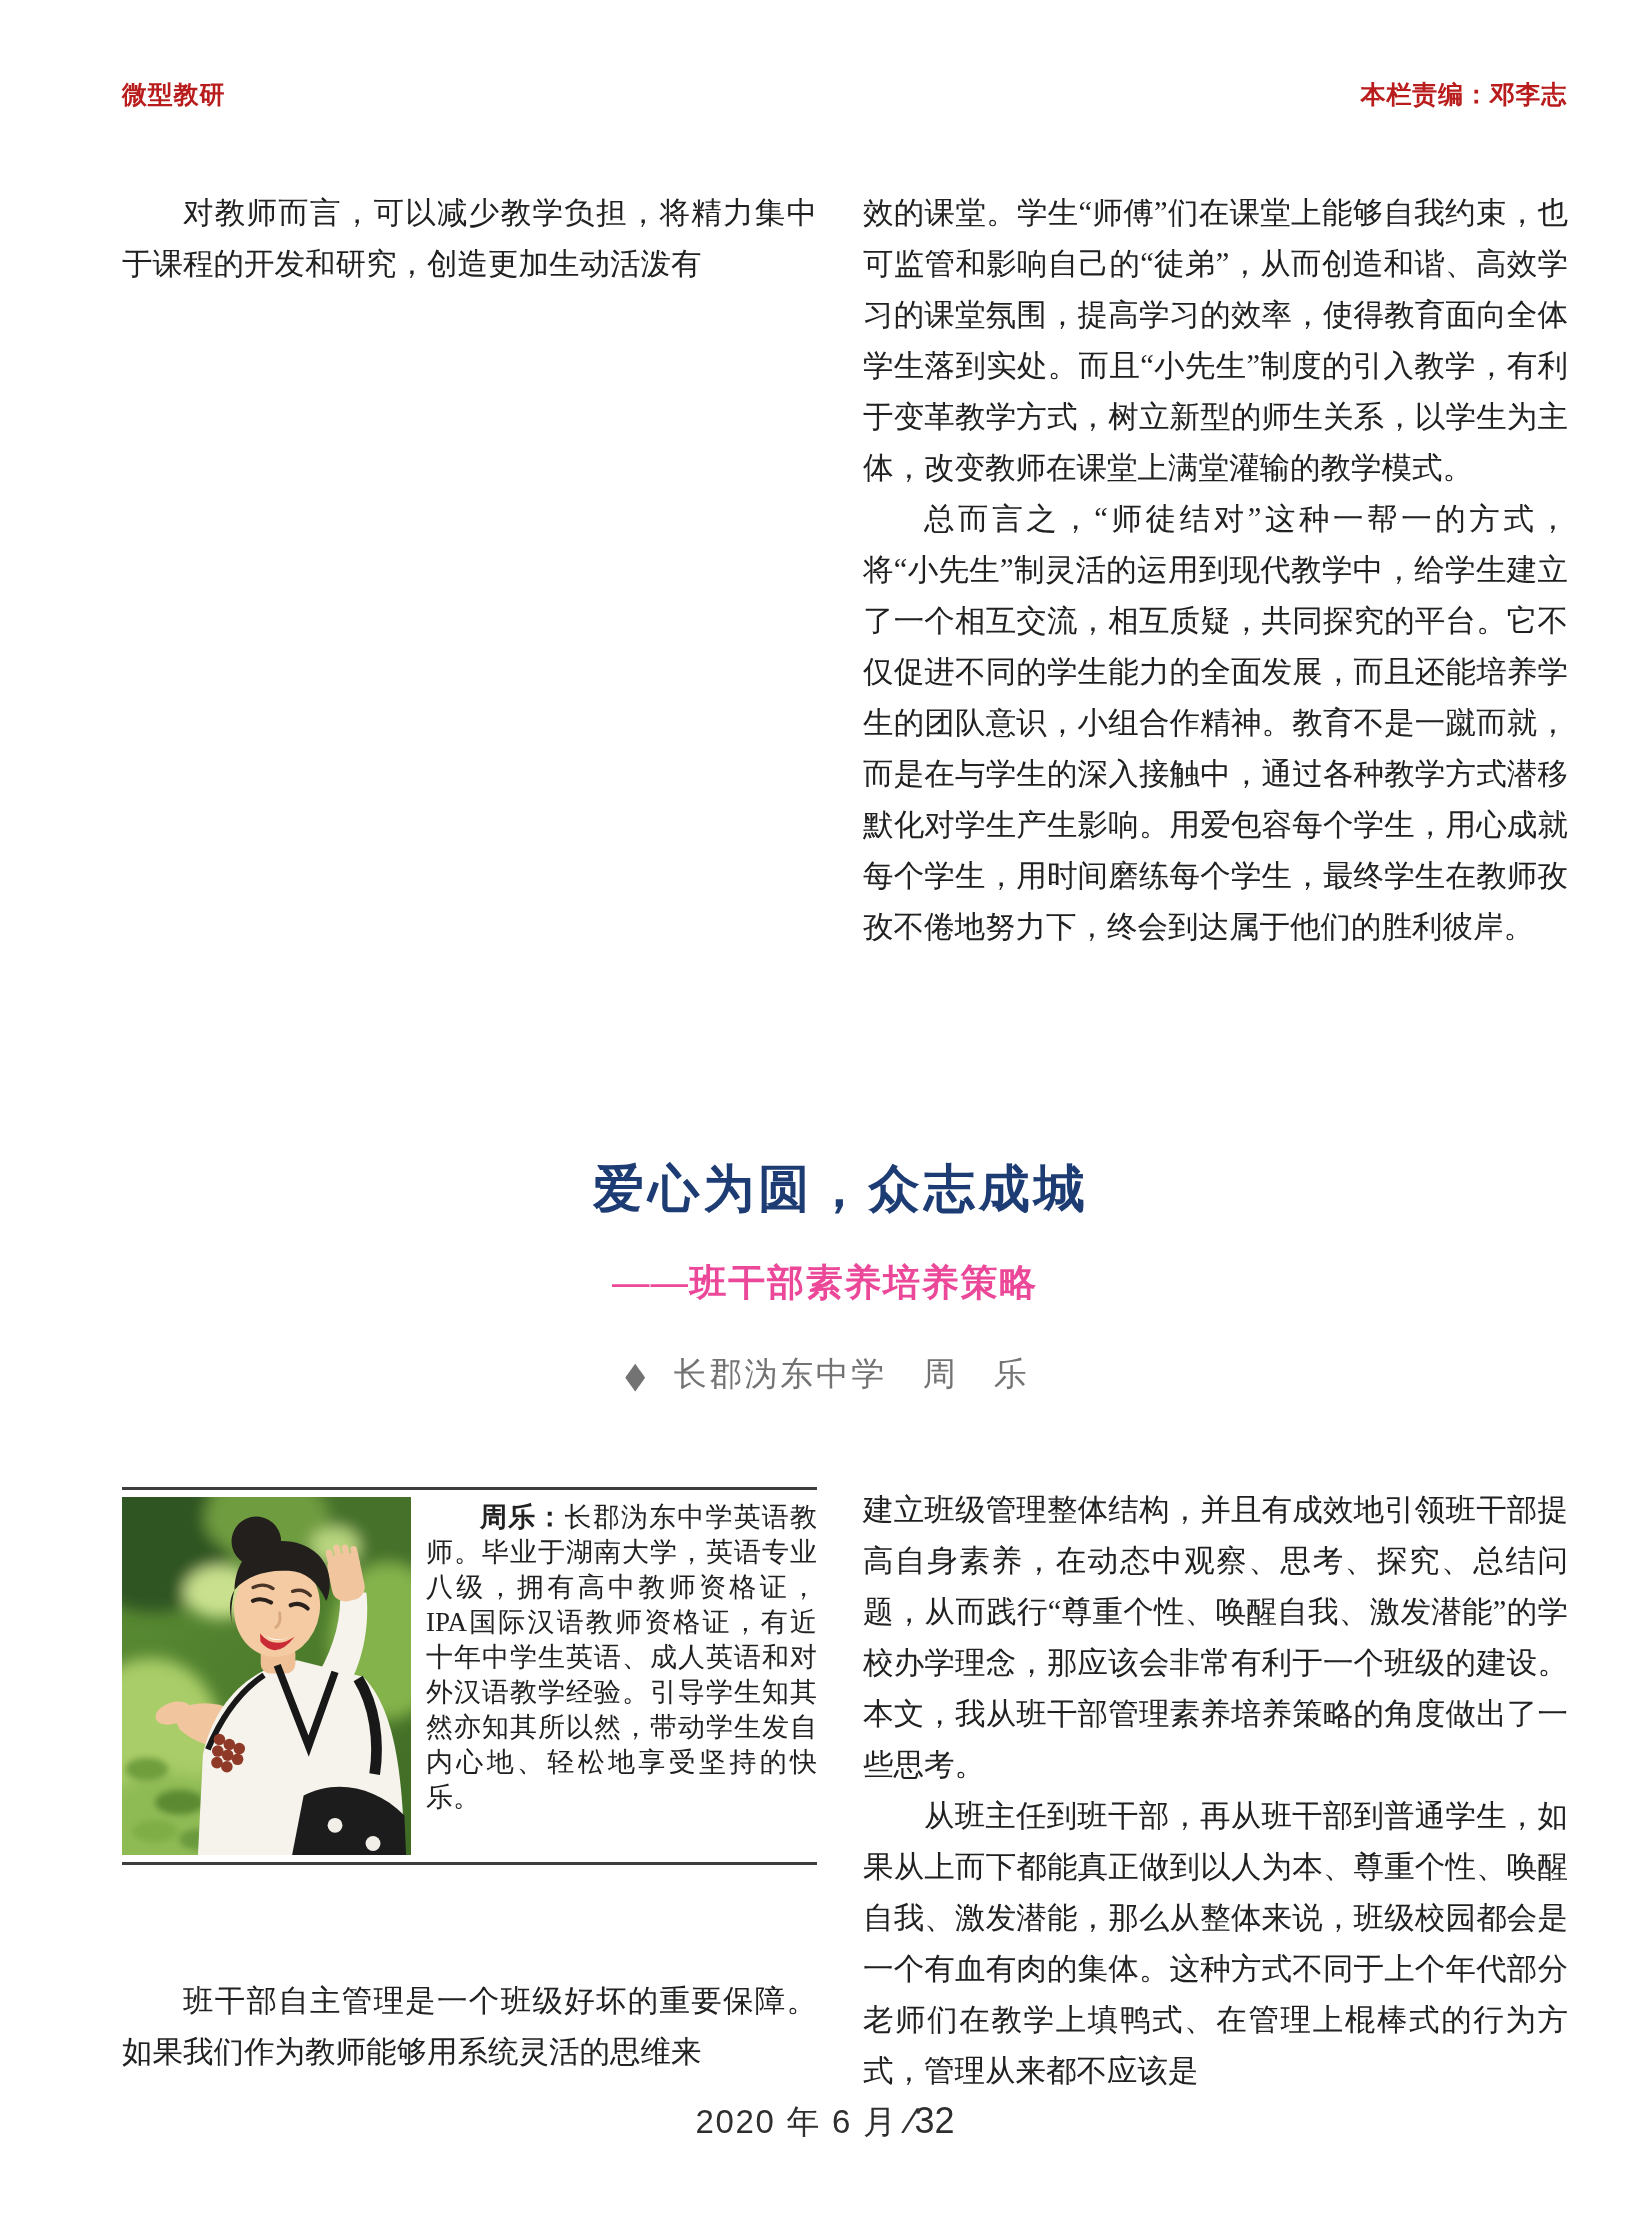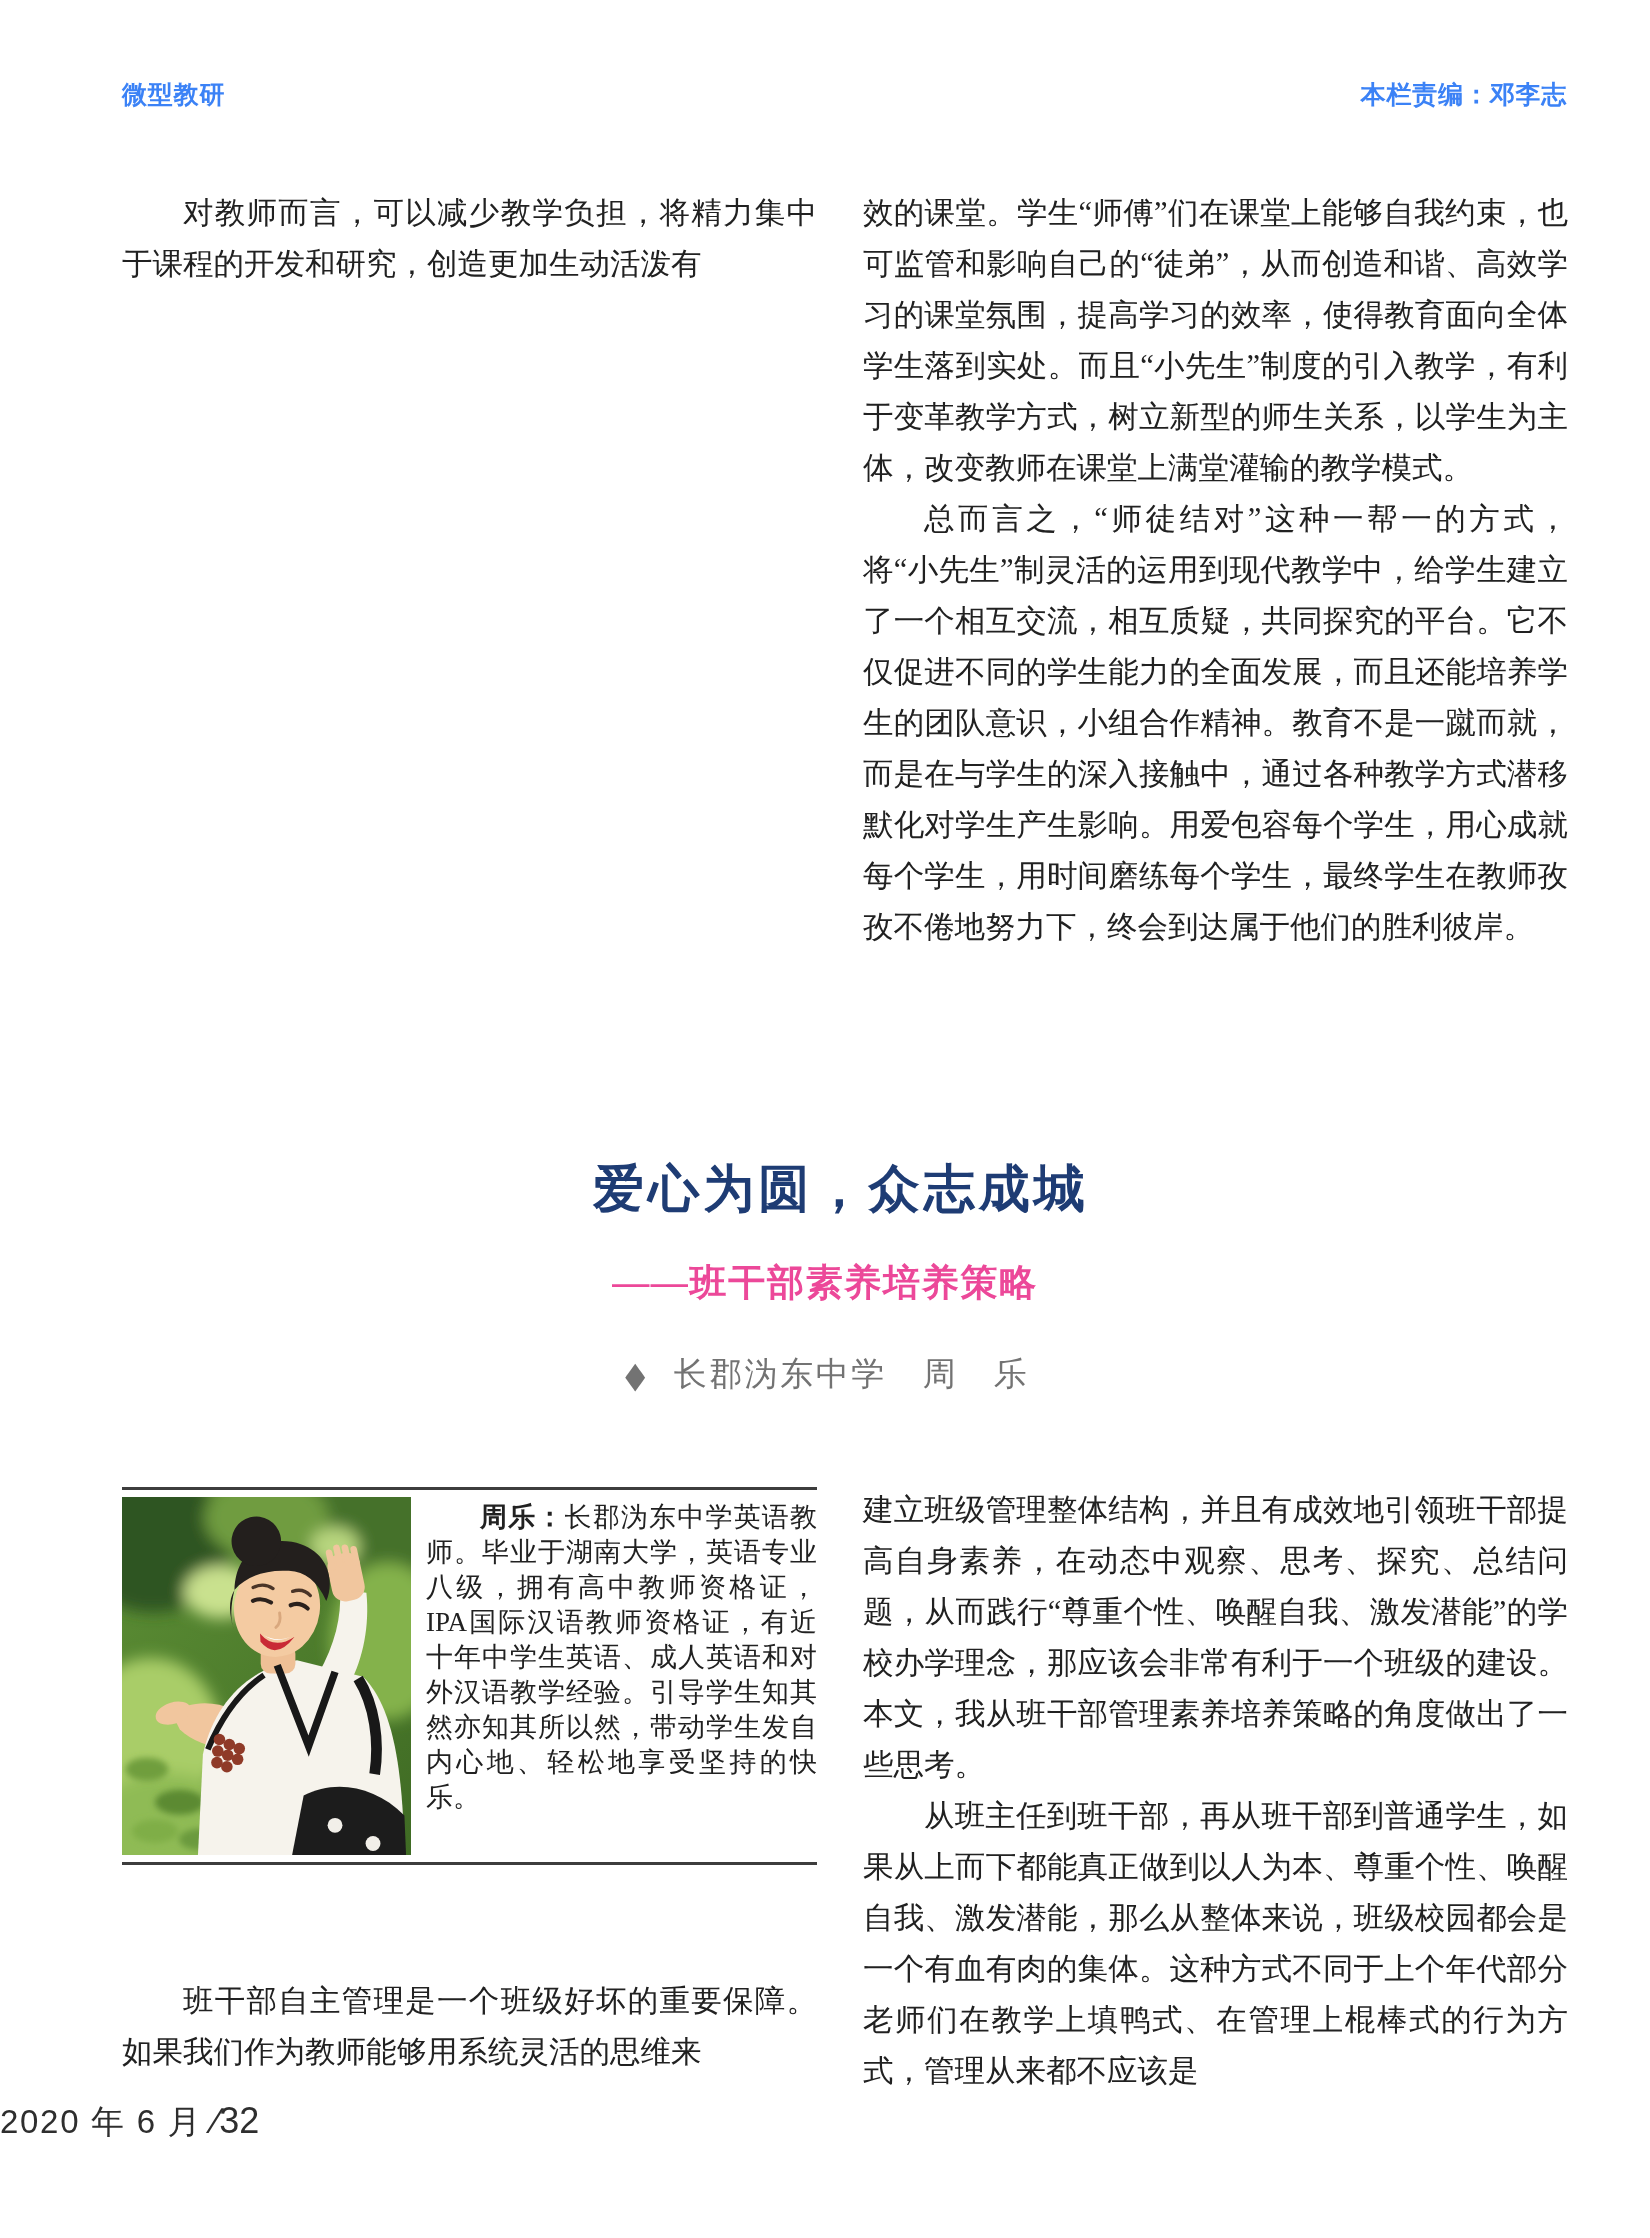--- a/index.html
+++ b/index.html
@@ -9,21 +9,21 @@
     background:#ffffff;
     margin:0 auto;
     overflow:hidden;
     font-family:"Liberation Serif","DejaVu Serif",serif;
     color:#1f1f1f;
   }
   
   .hdr{
     position:absolute;top:78px;
     font-family:"Liberation Sans","DejaVu Sans",sans-serif;
-    font-size:25px;font-weight:700;color:#3b82f6;
+    font-size:25px;font-weight:700;color:#b91c1c;
     letter-spacing:0.8px;white-space:nowrap;
   }
   .hdr-left{left:122px;}
   .hdr-right{right:83px;}
   
   .col{
     position:absolute;
     font-size:30.5px;line-height:51px;
     text-align:justify;text-justify:inter-character;
     color:#212121;
@@ -71,20 +71,21 @@
     color:#212121;
   }
   .bio p{margin:0;text-indent:2em;}
   .bio .bio-name{font-weight:700;}
   
   .low-col1{left:122px;top:1976px;width:695px;}
   .low-col2{left:863px;top:1485px;width:705px;}
   
   .footer{
     position:absolute;left:0;top:2100px;width:1650px;
+    text-align:center;
     font-family:"Liberation Sans","DejaVu Sans",sans-serif;
     font-size:33px;color:#2e2e2e;letter-spacing:1.7px;
     font-weight:400;
   }
   .footer .pg{font-size:36px;letter-spacing:0;}
 </style>
 </head>
 <body>
 
 <div class="page">

